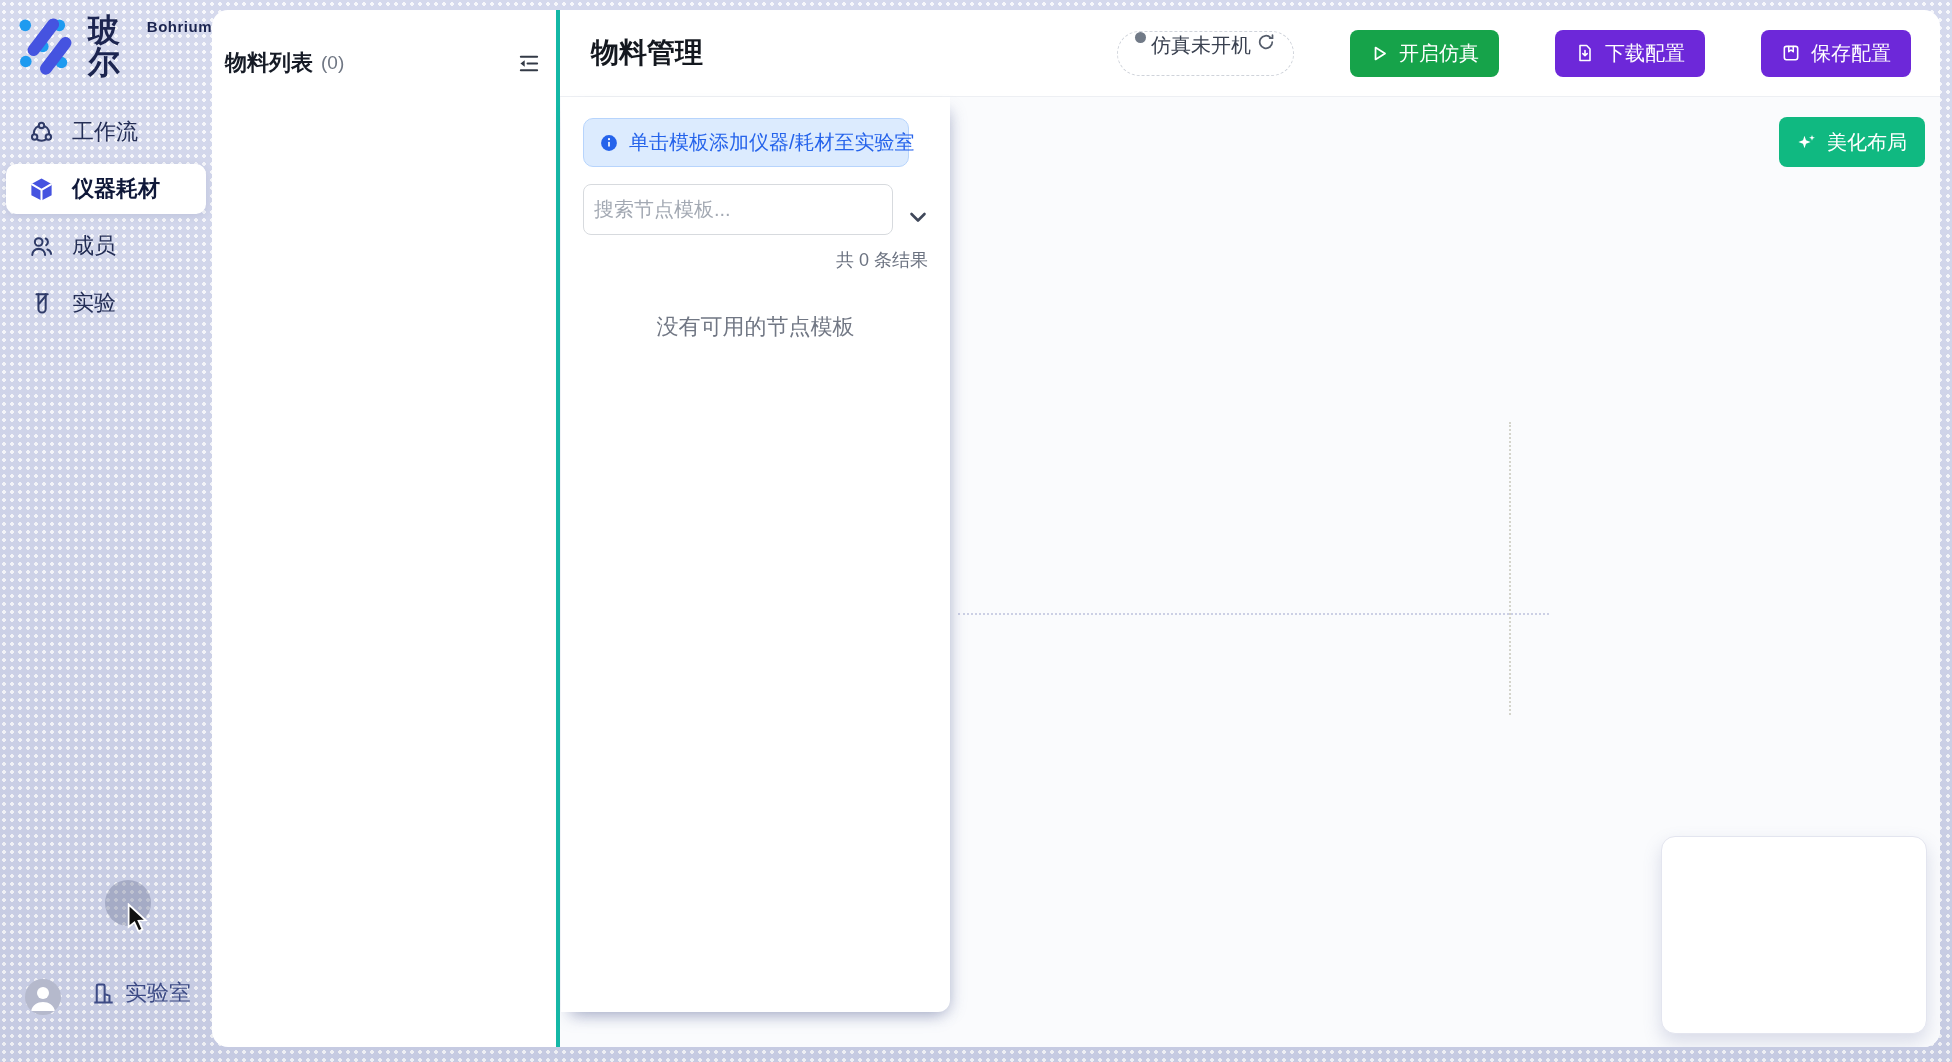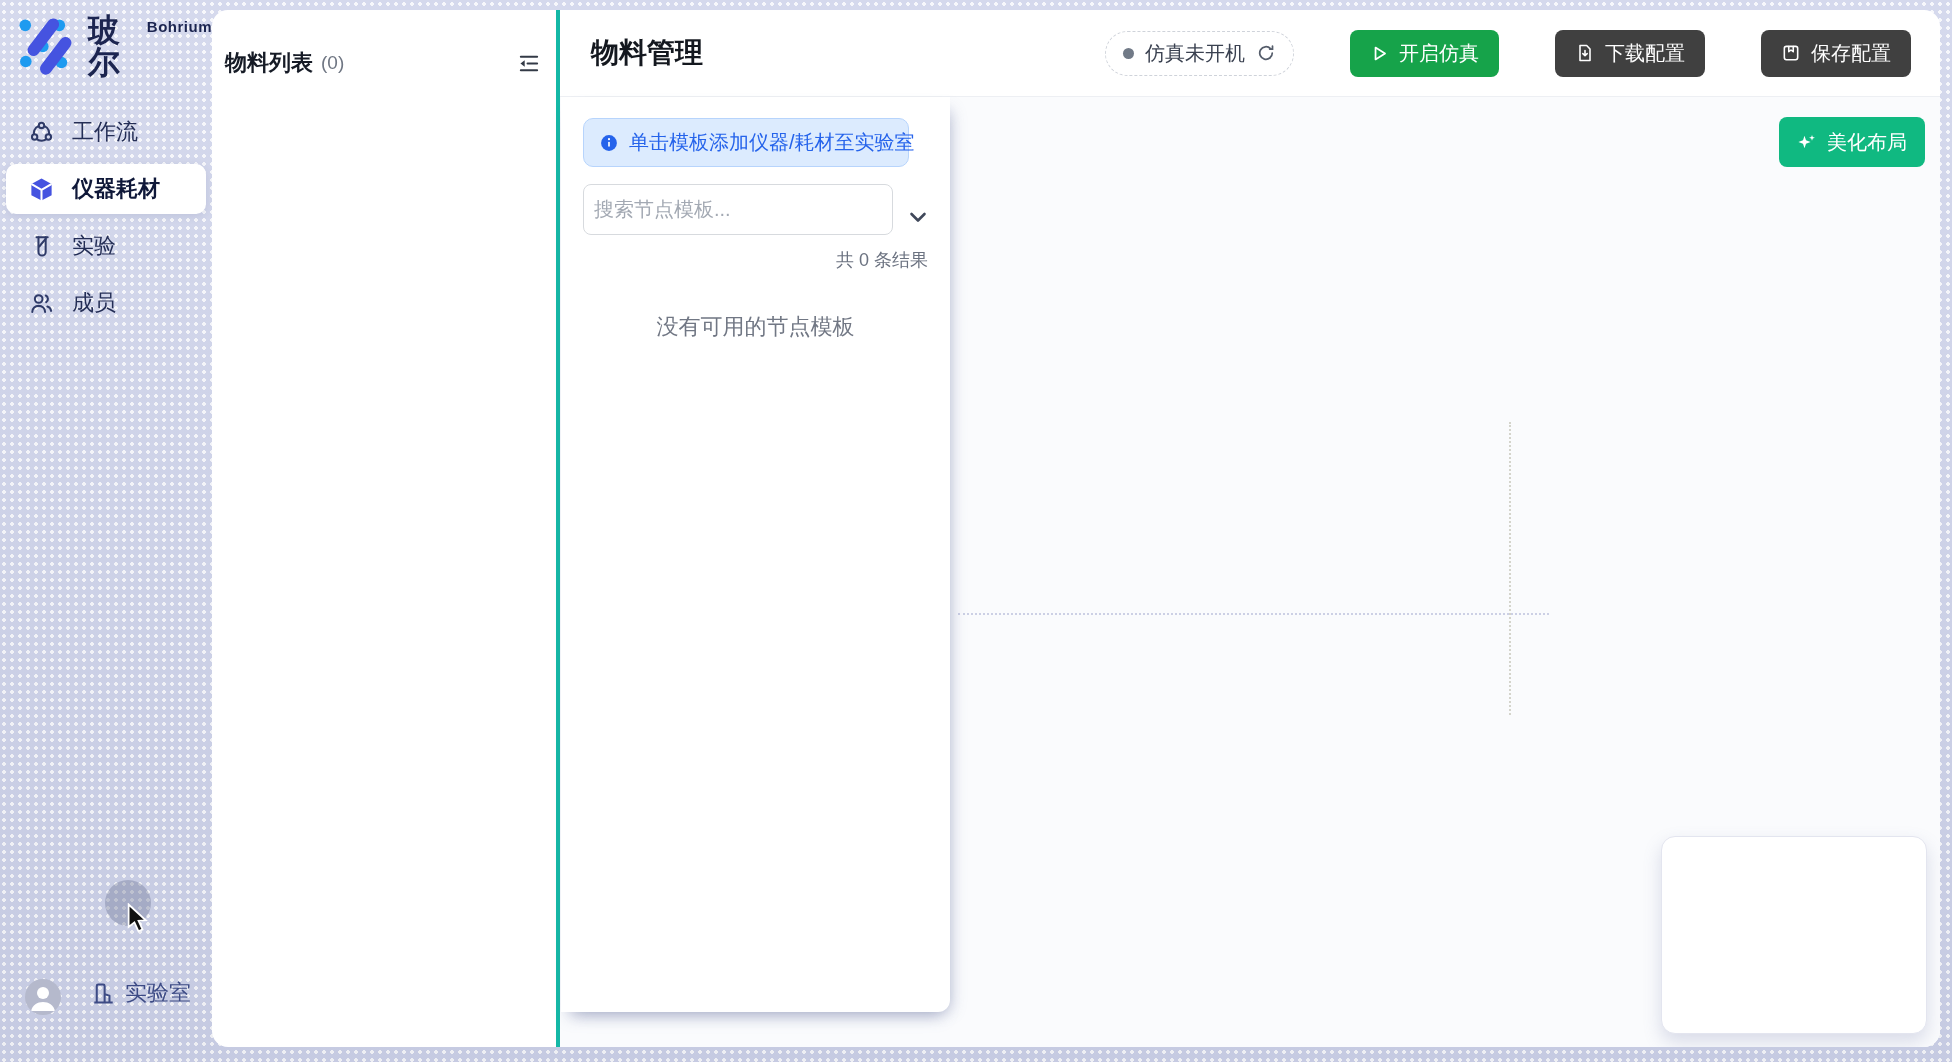--- a/index.html
+++ b/index.html
@@ -36,28 +36,28 @@
   .mp-header{display:flex;align-items:center;padding:38px 16px 0 13px;}
   .mp-title{font-size:22px;font-weight:700;color:#161b26;}
   .mp-count{font-size:19px;color:#6f7683;margin-left:8px;}
   .mp-spacer{flex:1;}
   .main{flex:1;display:flex;flex-direction:column;min-width:0;}
   .main-header{height:87px;display:flex;align-items:center;padding:0 29px 0 31px;
     border-bottom:1px solid #edeff3;box-sizing:border-box;}
   .page-title{font-size:28px;font-weight:700;color:#14181f;}
   .hdr-right{margin-left:auto;display:flex;align-items:center;gap:17px;}
   .status-pill{height:43px;border:1px dashed #cfd3da;border-radius:999px;background:#fff;
-    display:flex;align-items:center;gap:11px;padding:0 17px;cursor:pointer;}
+    display:flex;align-items:flex-start;gap:5px;padding:0 17px;cursor:pointer;}
   .status-dot{width:11px;height:11px;border-radius:50%;background:#717a87;}
   .status-text{font-size:20px;color:#3a4150;font-weight:500;}
   .btn{height:47px;border:none;border-radius:8px;display:flex;align-items:center;gap:10px;
     padding:0 20px;font-size:20px;font-weight:500;color:#fff;cursor:pointer;
     font-family:inherit;margin-left:39px;}
   .btn-green{background:#16a34a;}
-  .btn-blue{background:#404040;}
+  .btn-blue{background:#6d28d9;}
   
   .canvas{flex:1;position:relative;background:#fafbfd;}
   .float-panel{position:absolute;left:1px;top:0;width:389px;height:915px;background:#ffffff;
     border-radius:0 0 12px 0;box-sizing:border-box;
     box-shadow:8px 6px 16px -8px rgba(105,115,160,.45),0 12px 16px -8px rgba(105,115,160,.4);}
   .banner{position:absolute;left:22px;top:21px;width:326px;height:49px;background:#dcebfe;
     border:1px solid #b7d4fc;border-radius:10px;display:flex;align-items:center;gap:10px;
     padding:0 15px;box-sizing:border-box;cursor:default;}
   .banner .txt{font-size:20px;color:#2563eb;white-space:nowrap;}
   .search{position:absolute;left:22px;top:87px;width:310px;height:51px;border:1.5px solid #d7dade;
@@ -123,37 +123,37 @@
         <svg width="27" height="27" viewBox="0 0 24 24">
           <path d="M12 2.2 21 7v10l-9 4.8L3 17V7z" fill="#4553e0"></path>
           <path d="M12 12.4 12 21.5 M12 12.4 3.6 7.4 M12 12.4 20.4 7.4" stroke="#fff" stroke-width="1.8" fill="none" stroke-linecap="round"></path>
         </svg>
       </span>
       <span class="lbl">仪器耗材</span>
     </div>
     <div class="nav-item">
       <span>
         <svg width="27" height="27" viewBox="0 0 24 24" fill="none" stroke="#2e3a68" stroke-width="1.8" stroke-linecap="round">
-          <path d="M9.3 3.8v13a3.2 3.2 0 0 0 6.4 0v-13"></path>
-          <line x1="7.5" y1="3.8" x2="17.5" y2="3.8"></line>
-          <line x1="15.7" y1="5.2" x2="10" y2="12"></line>
-        </svg>
-      </span>
-      <span class="lbl">实验</span>
-    </div>
-    <div class="nav-item">
-      <span>
-        <svg width="27" height="27" viewBox="0 0 24 24" fill="none" stroke="#2e3a68" stroke-width="1.8" stroke-linecap="round">
           <circle cx="9.5" cy="8" r="3.4"></circle>
           <path d="M3.8 19.5c0-3.2 2.6-5.4 5.7-5.4s5.7 2.2 5.7 5.4"></path>
           <path d="M15.8 4.9a3.4 3.4 0 0 1 .4 5.9"></path>
           <path d="M17.2 14.6c1.9.5 3.1 1.9 3.3 4"></path>
         </svg>
       </span>
       <span class="lbl">成员</span>
+    </div>
+    <div class="nav-item">
+      <span>
+        <svg width="27" height="27" viewBox="0 0 24 24" fill="none" stroke="#2e3a68" stroke-width="1.8" stroke-linecap="round">
+          <path d="M9.3 3.8v13a3.2 3.2 0 0 0 6.4 0v-13"></path>
+          <line x1="7.5" y1="3.8" x2="17.5" y2="3.8"></line>
+          <line x1="15.7" y1="5.2" x2="10" y2="12"></line>
+        </svg>
+      </span>
+      <span class="lbl">实验</span>
     </div>
   </div>
 
   <div class="sb-footer">
     <div class="avatar">
       <svg width="36" height="36" viewBox="0 0 36 36">
         <circle cx="18" cy="14" r="6" fill="#fff"></circle>
         <path d="M6 32c1.5-6 6.3-9 12-9s10.5 3 12 9z" fill="#fff"></path>
       </svg>
     </div>

